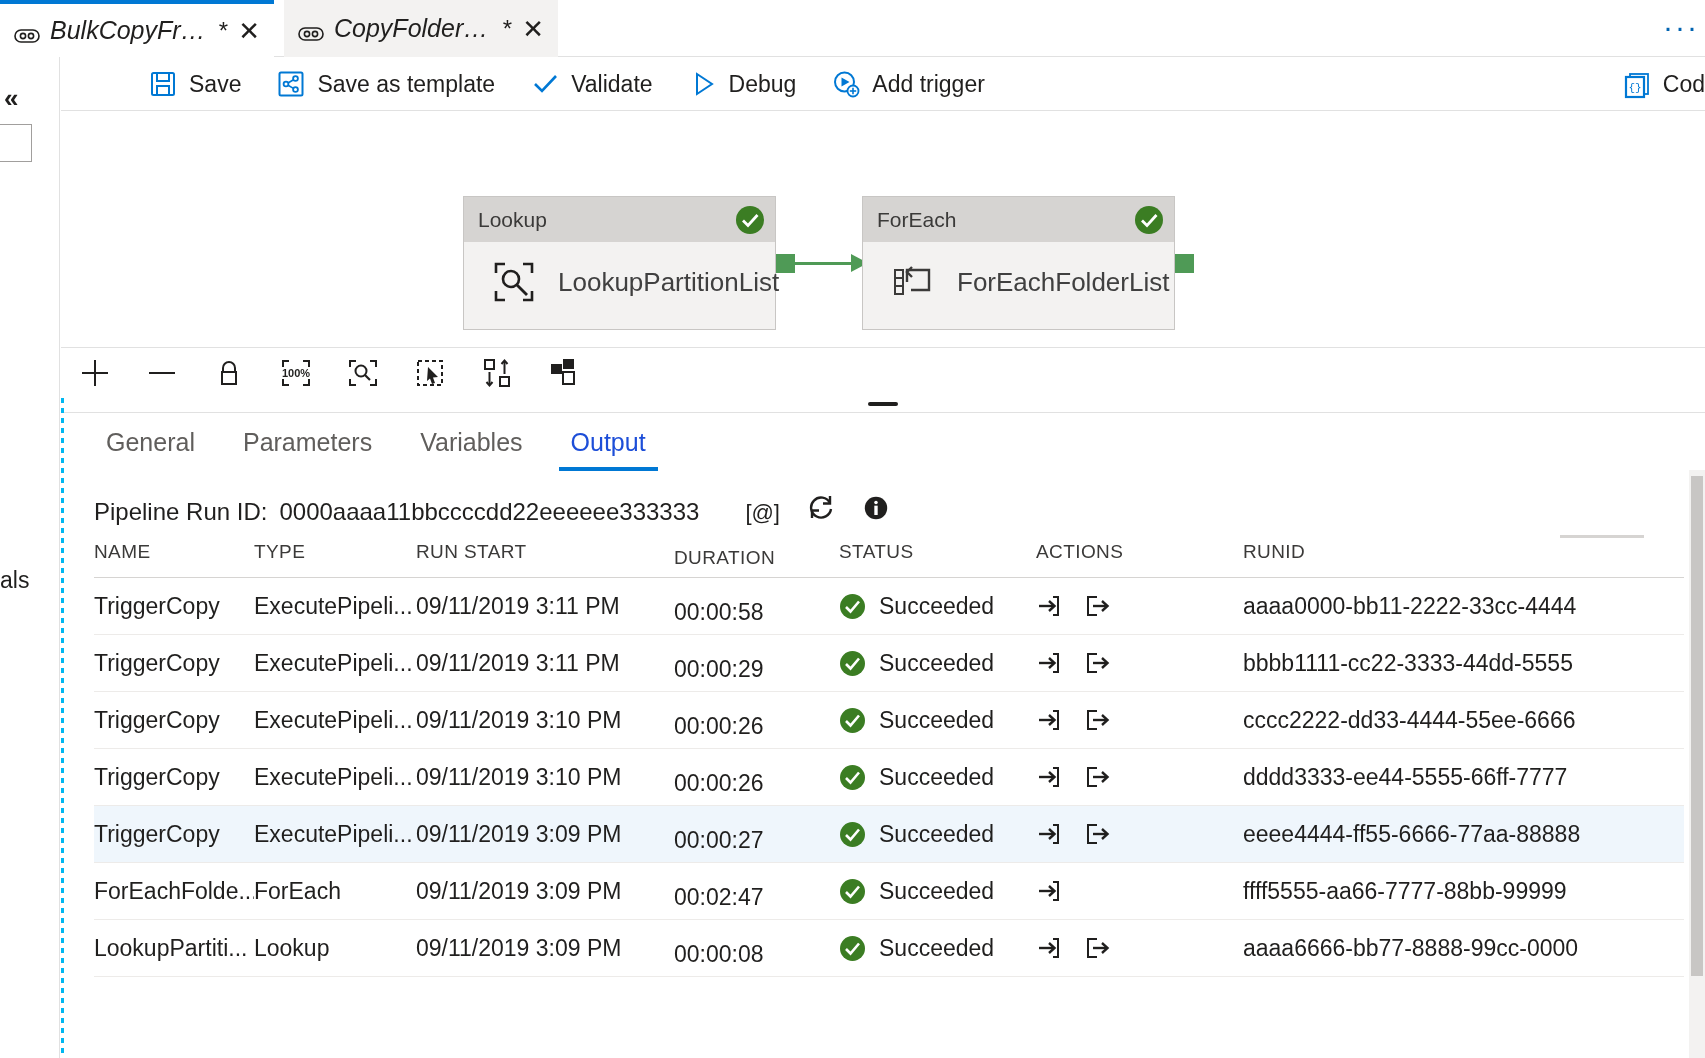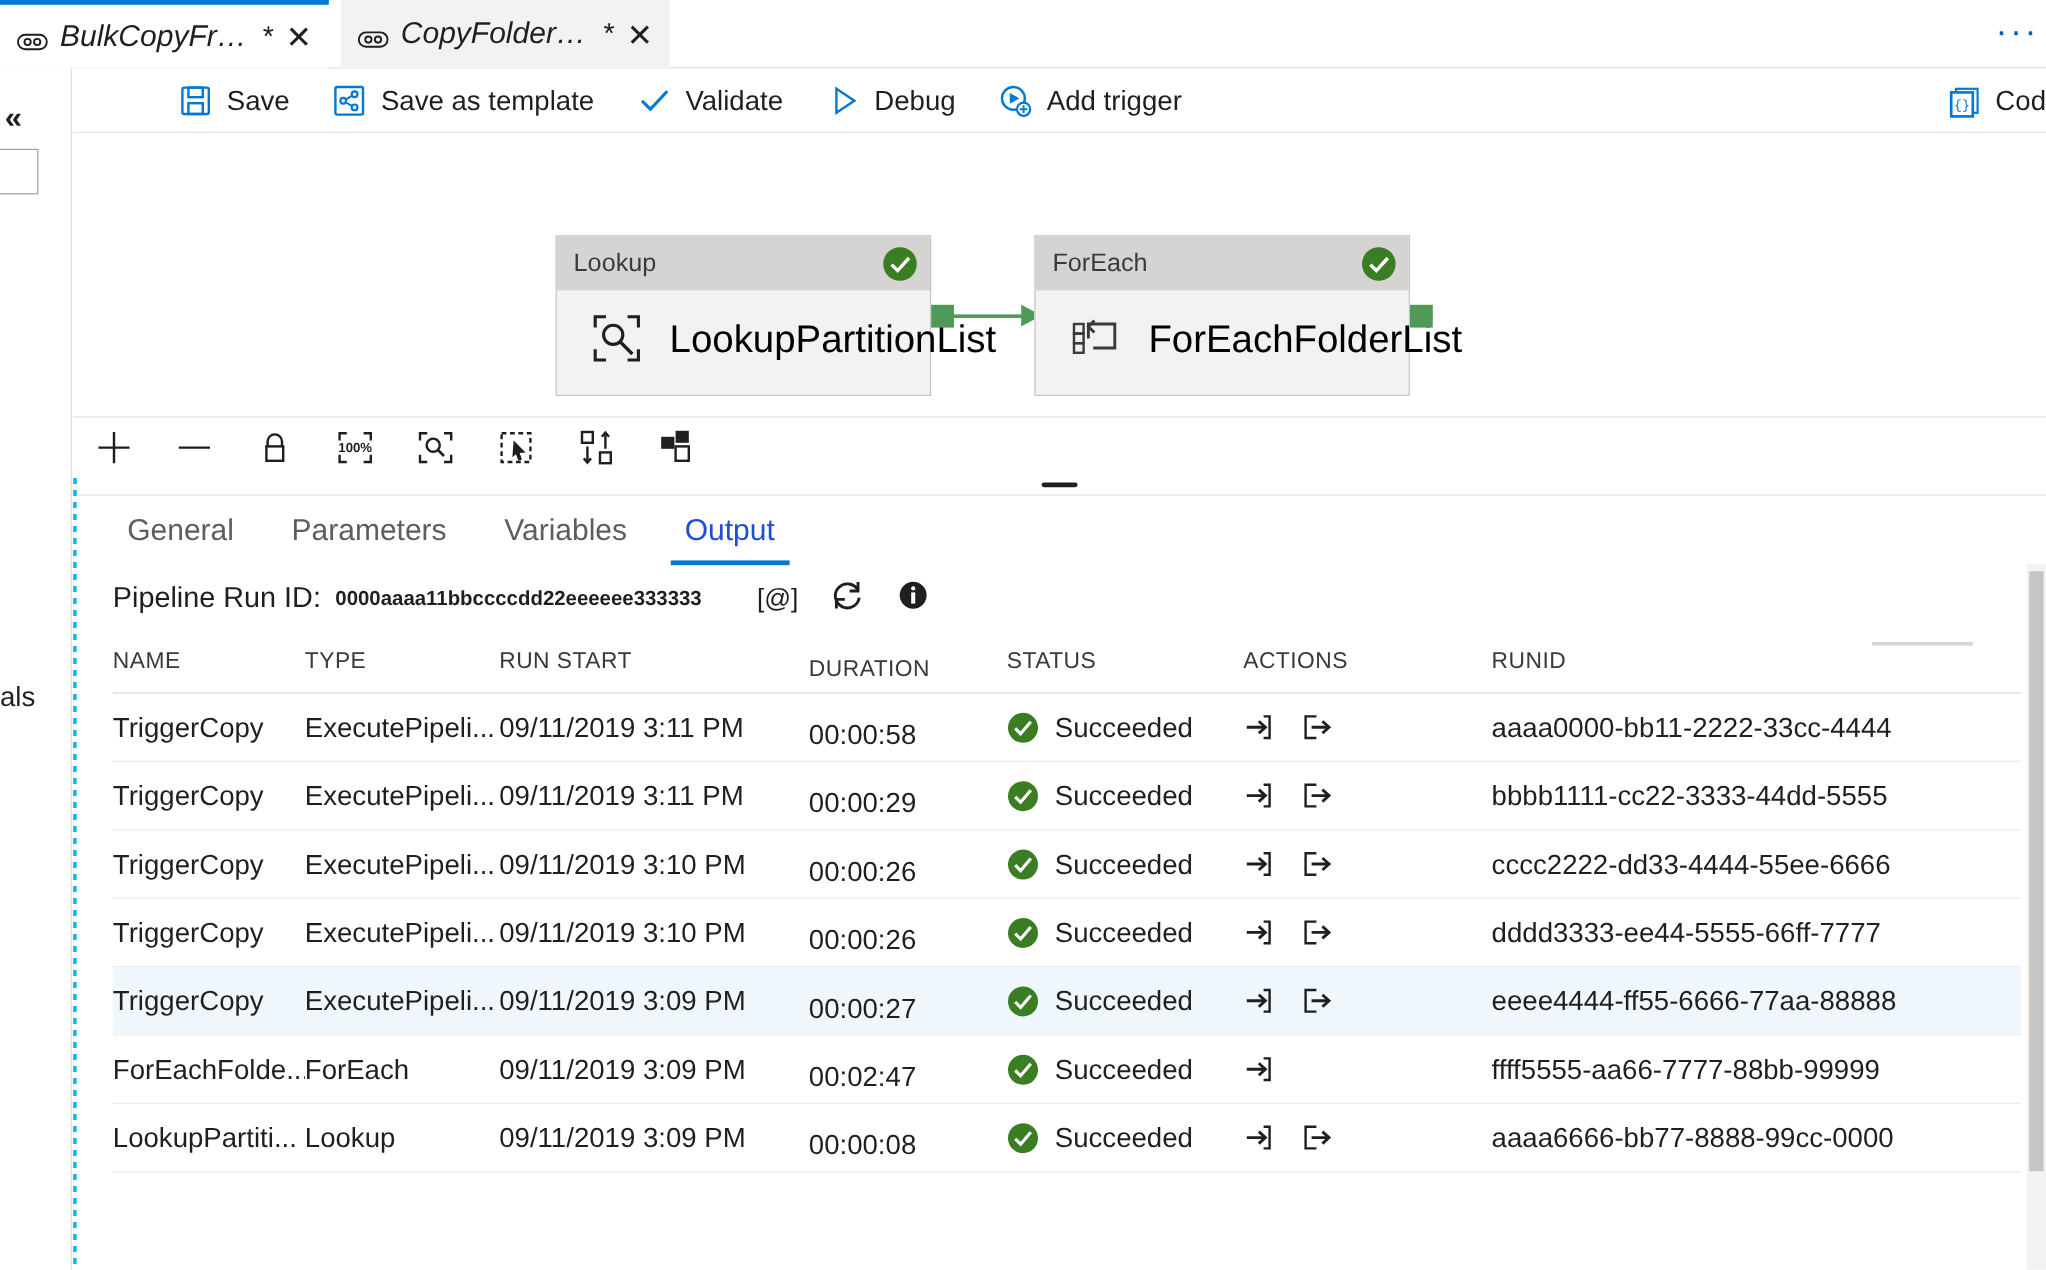--- a/index.html
+++ b/index.html
@@ -89,21 +89,21 @@
     cursor: pointer;
   }
   .node-head {
     height: 45px; background: #d6d4d2;
     display: flex; align-items: center; justify-content: space-between;
     padding: 0 10px 0 14px;
   }
   .node-type { font-size: 21px; color: #3b3a39; }
   .node-body { display: flex; align-items: center; gap: 22px; padding: 18px 0 0 28px; }
   .node-ico { width: 44px; height: 44px; flex: 0 0 auto; }
-  .node-name { font-size: 32px; color: #000000; }
+  .node-name { font-size: 26px; color: #404040; }
   .check { width: 30px; height: 30px; flex: 0 0 auto; }
 
   .node-lookup { left: 402px; top: 85px; }
   .node-foreach { left: 801px; top: 85px; }
 
   .port { position: absolute; width: 19px; height: 19px; background: #4f9a56; }
   .port-out-lookup { left: 715px; top: 143px; }
   .port-out-foreach { left: 1114px; top: 143px; }
   .edge { position: absolute; left: 734px; top: 151px; width: 66px; height: 3px; background: #4f9a56; }
   .edge-arrow {
@@ -159,25 +159,25 @@
   }
   .ptab:first-child { margin-left: 18px; }
   .ptab.sel { color: #1d4ed8; }
   .ptab.sel::after {
     content: ""; position: absolute; left: 12px; right: 12px; bottom: 0;
     height: 4px; background: #0078d4;
   }
 
   .runid-row {
     position: absolute; left: 0; top: 58px; width: 1641px; height: 55px;
-    display: flex; align-items: center; gap: 0;
+    display: flex; align-items: flex-end; gap: 0;
     padding-left: 30px;
   }
   .runid-label { font-size: 24px; color: #201f1e; }
-  .runid-val { font-size: 17px; font-weight: bold; color: #201f1e; margin-left: 12px; }
+  .runid-val { font-size: 24px; font-weight: normal; color: #201f1e; margin-left: 12px; }
   .runid-act { margin-left: 26px; display: flex; align-items: center; cursor: pointer; }
   .runid-act.first { margin-left: 46px; }
 
   
   .tbl { position: absolute; left: 30px; top: 113px; width: 1590px; }
   .thead {
     display: flex; align-items: center; height: 52px;
     border-bottom: 1px solid #d6d4d2;
     font-size: 19px; letter-spacing: 0.4px; color: #3b3a39;
   }

